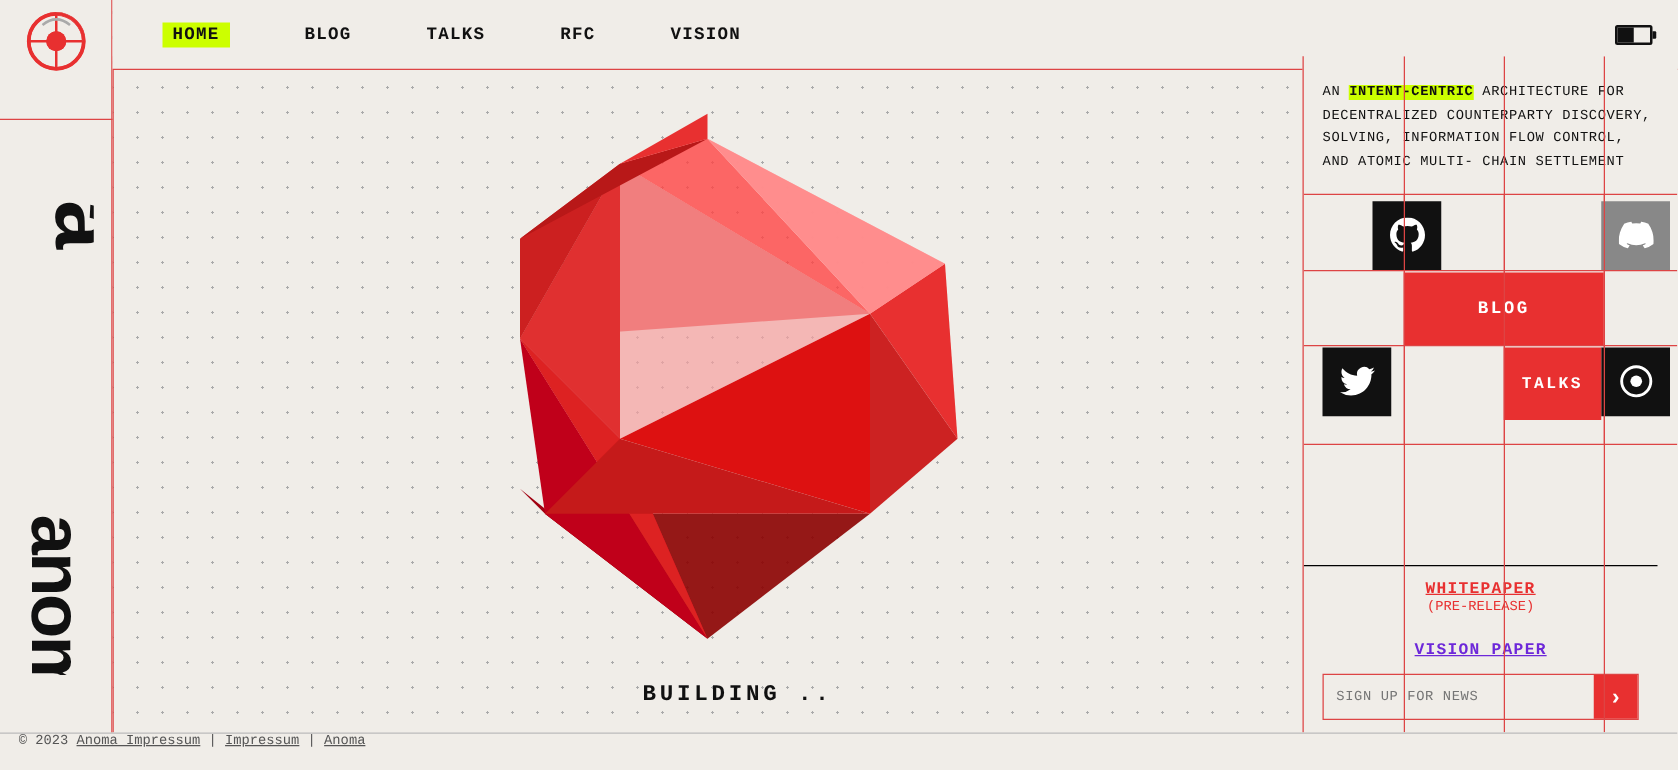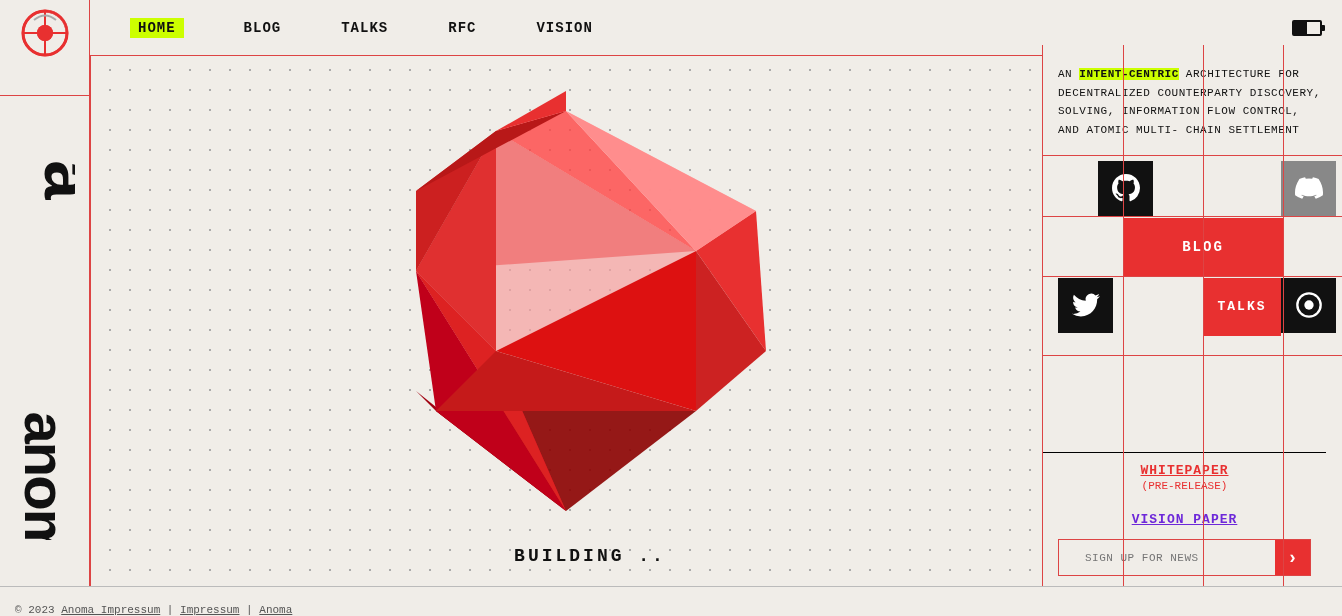--- a/index.html
+++ b/index.html
@@ -282,21 +282,20 @@
       cursor: pointer;
       letter-spacing: 1px;
       margin-bottom: 12px;
     }
 
     .signup-bar {
       display: flex;
       align-items: center;
       border: 1px solid #d44;
       background: #f0ede8;
-      padding-left: 16px;
     }
 
     .signup-input {
       flex: 1;
       font-family: 'Courier New', monospace;
       font-size: 11px;
       background: transparent;
       border: none;
       outline: none;
       padding: 8px 10px;
@@ -321,21 +320,21 @@
     
     .footer {
       position: absolute;
       bottom: 0;
       left: 0;
       right: 0;
       height: 30px;
       background: #f0ede8;
       border-top: 1px solid #bbb;
       display: flex;
-      align-items: flex-end;
+      align-items: flex-start;
       padding: 0 15px;
       font-family: 'Courier New', monospace;
       font-size: 11px;
       color: #555;
       z-index: 10;
     }
 
     .footer a {
       color: #555;
       text-decoration: underline;

